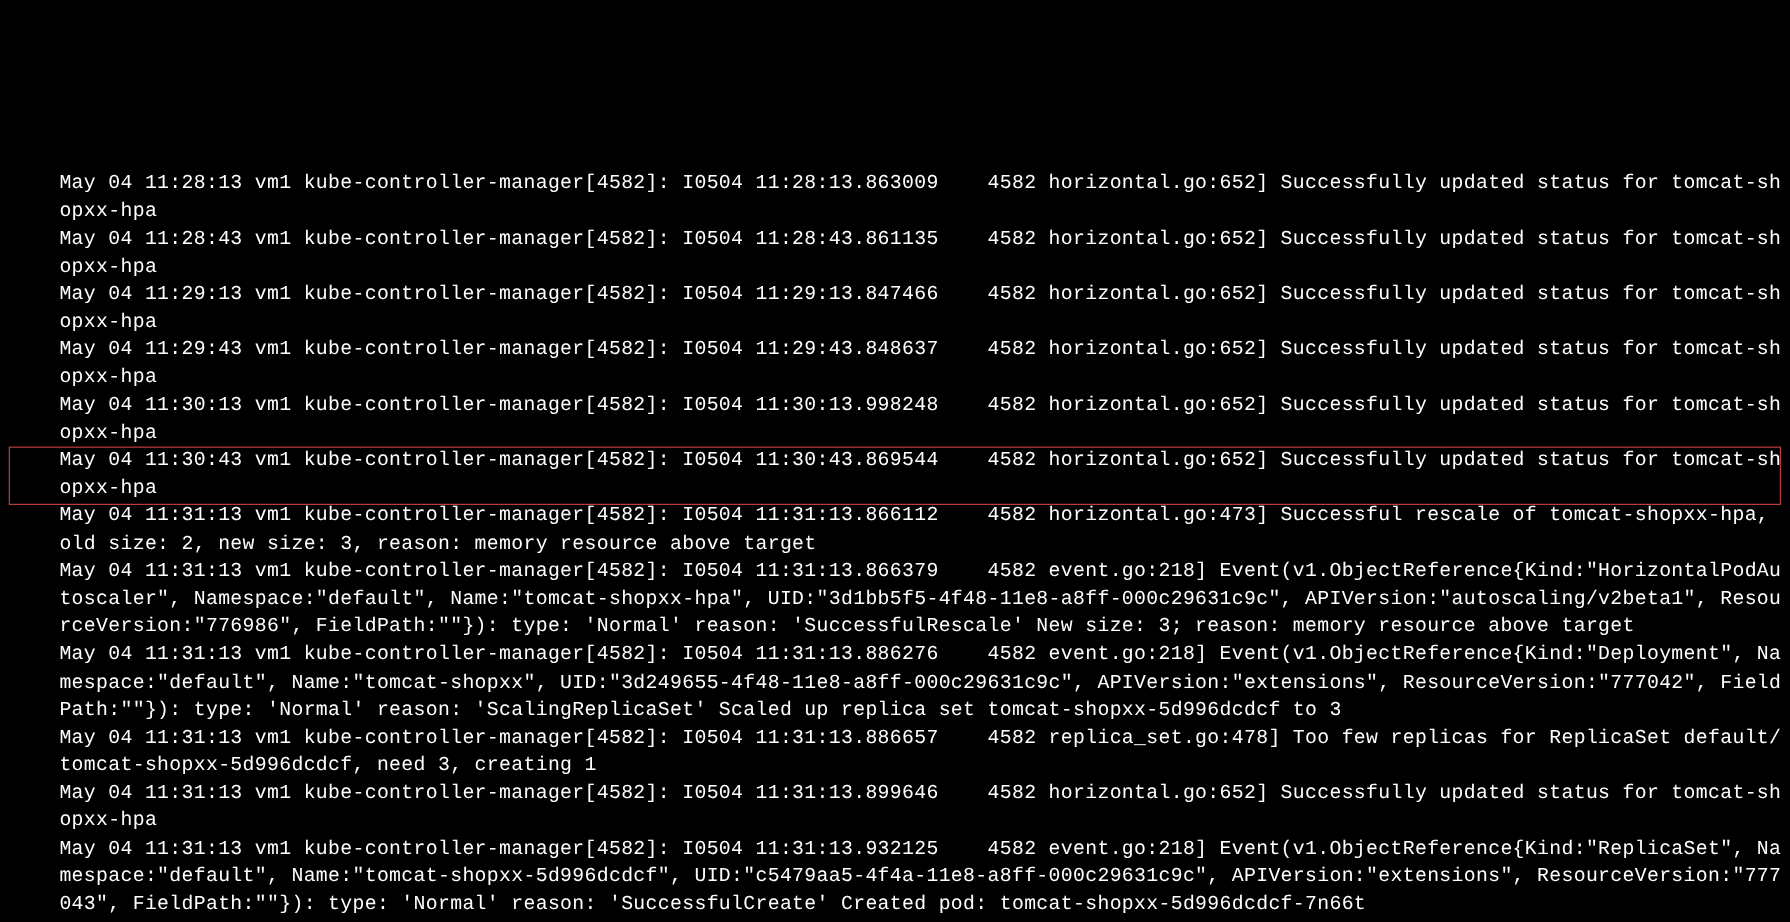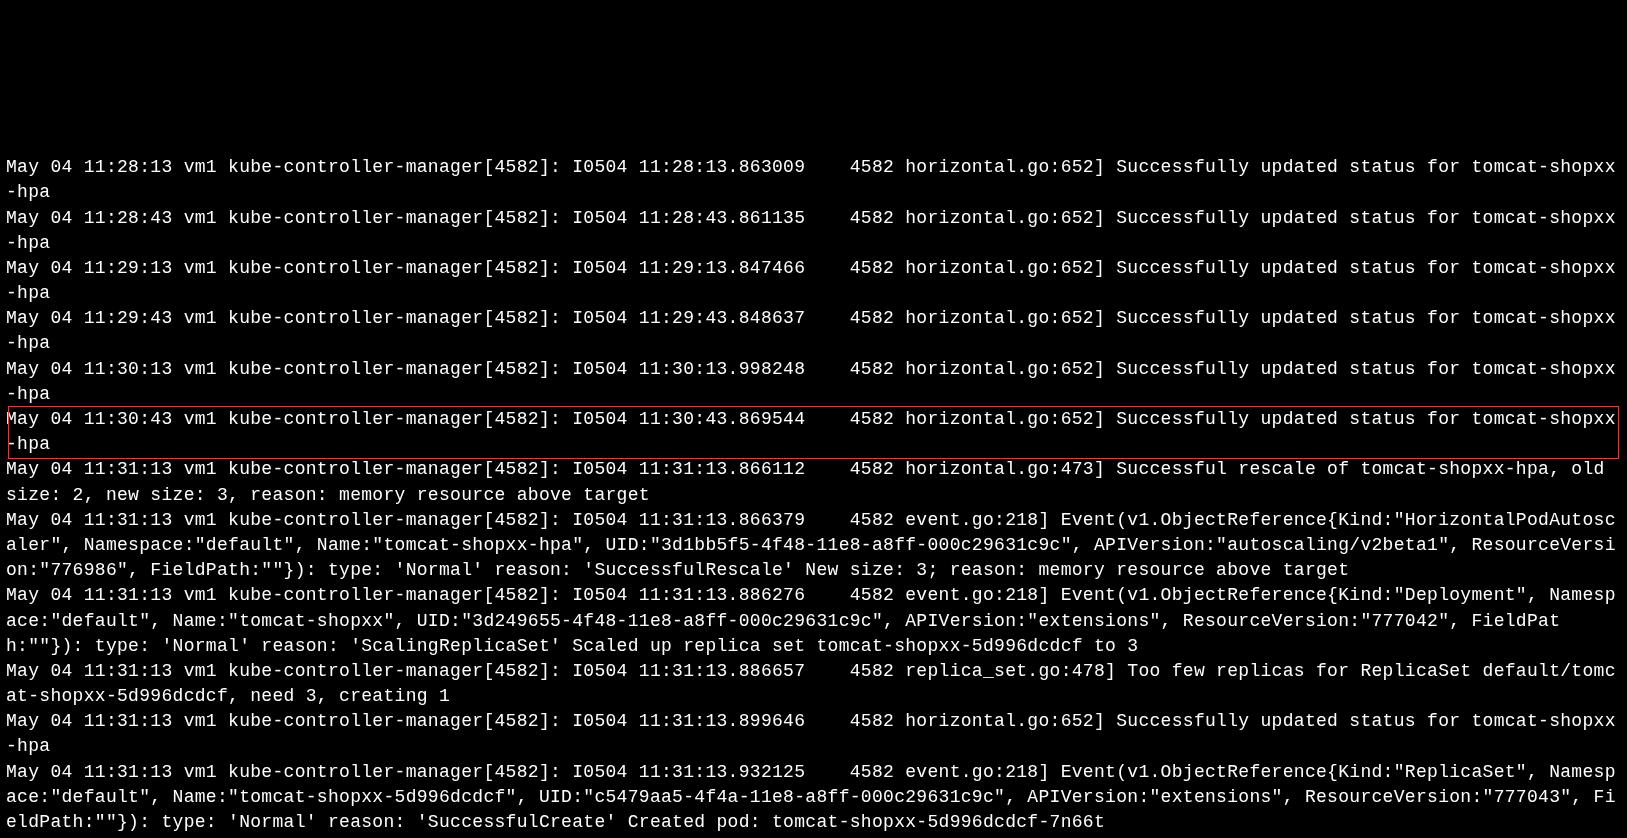--- a/index.html
+++ b/index.html
@@ -19,20 +19,21 @@
       width: 1627px;
       height: 838px;
       overflow: hidden;
       letter-spacing: 0.3px;
     }
     .terminal {
       position: relative;
     }
     .log-line {
       display: block;
+      margin-left: 48px;
     }
     .highlight-box {
       position: absolute;
       border: 1px solid #cc4444;
       pointer-events: none;
       left: 2px;
       right: 2px;
       top: 301px;
       height: 53px;
     }

